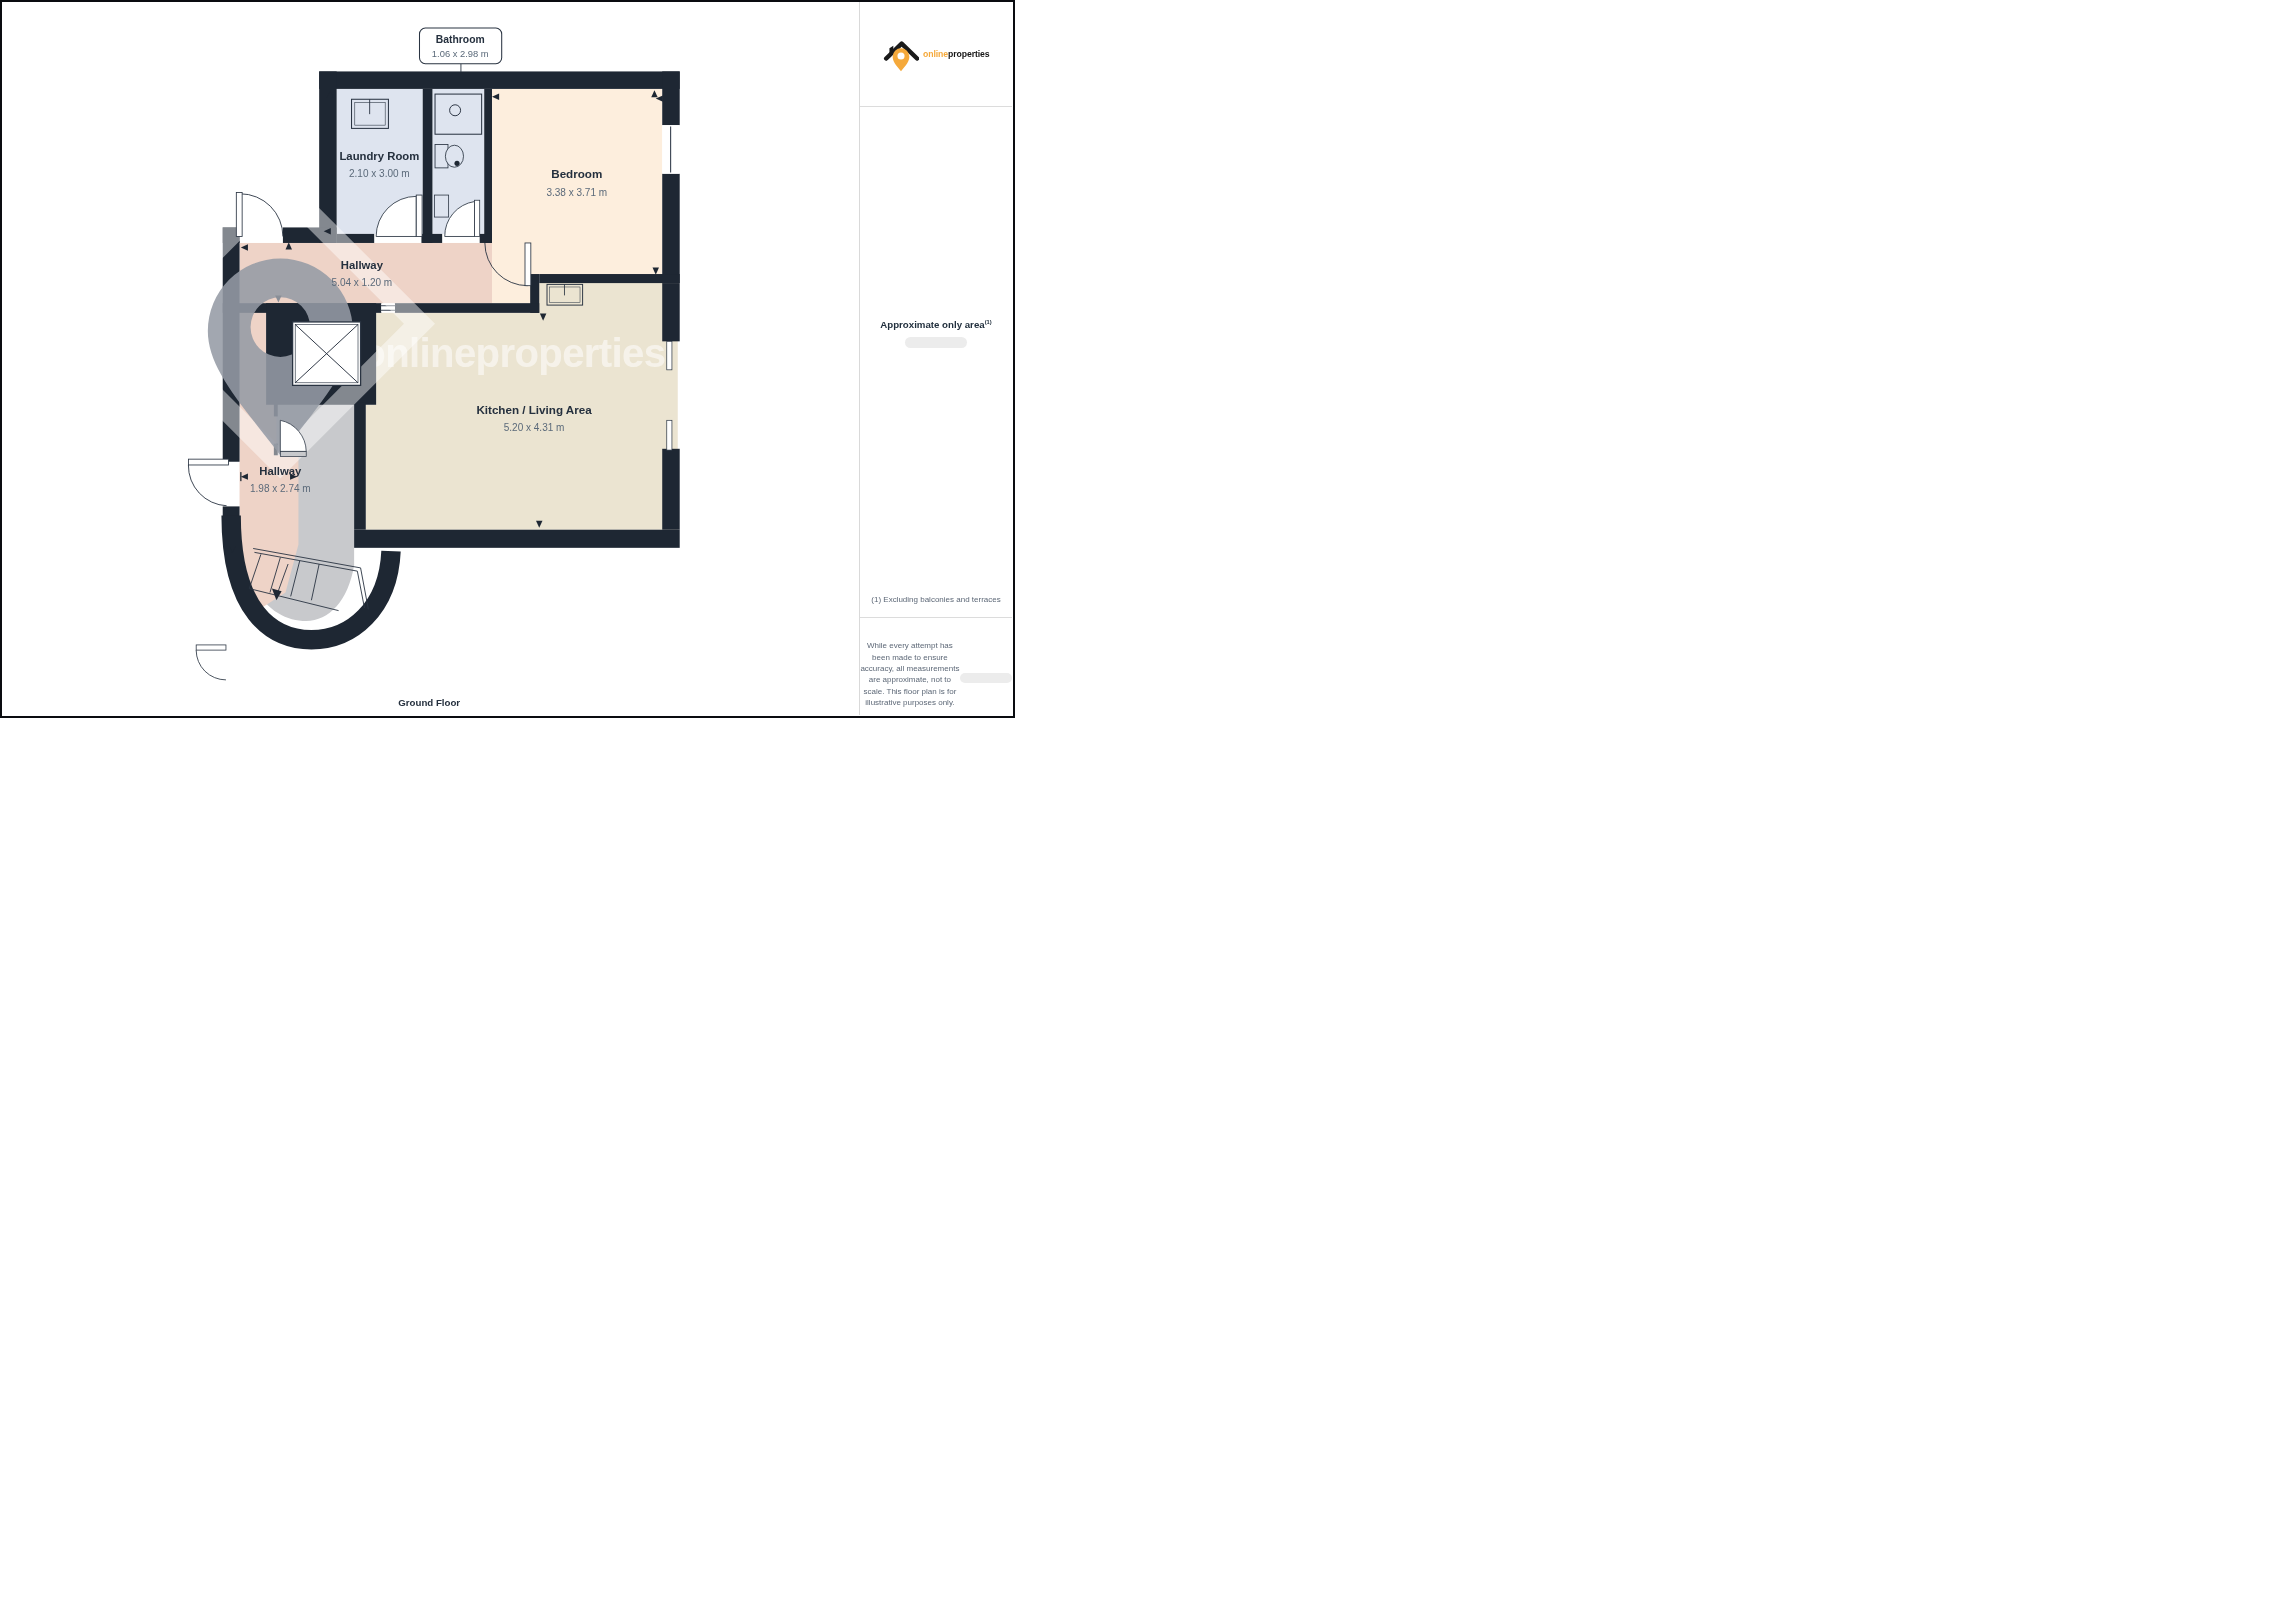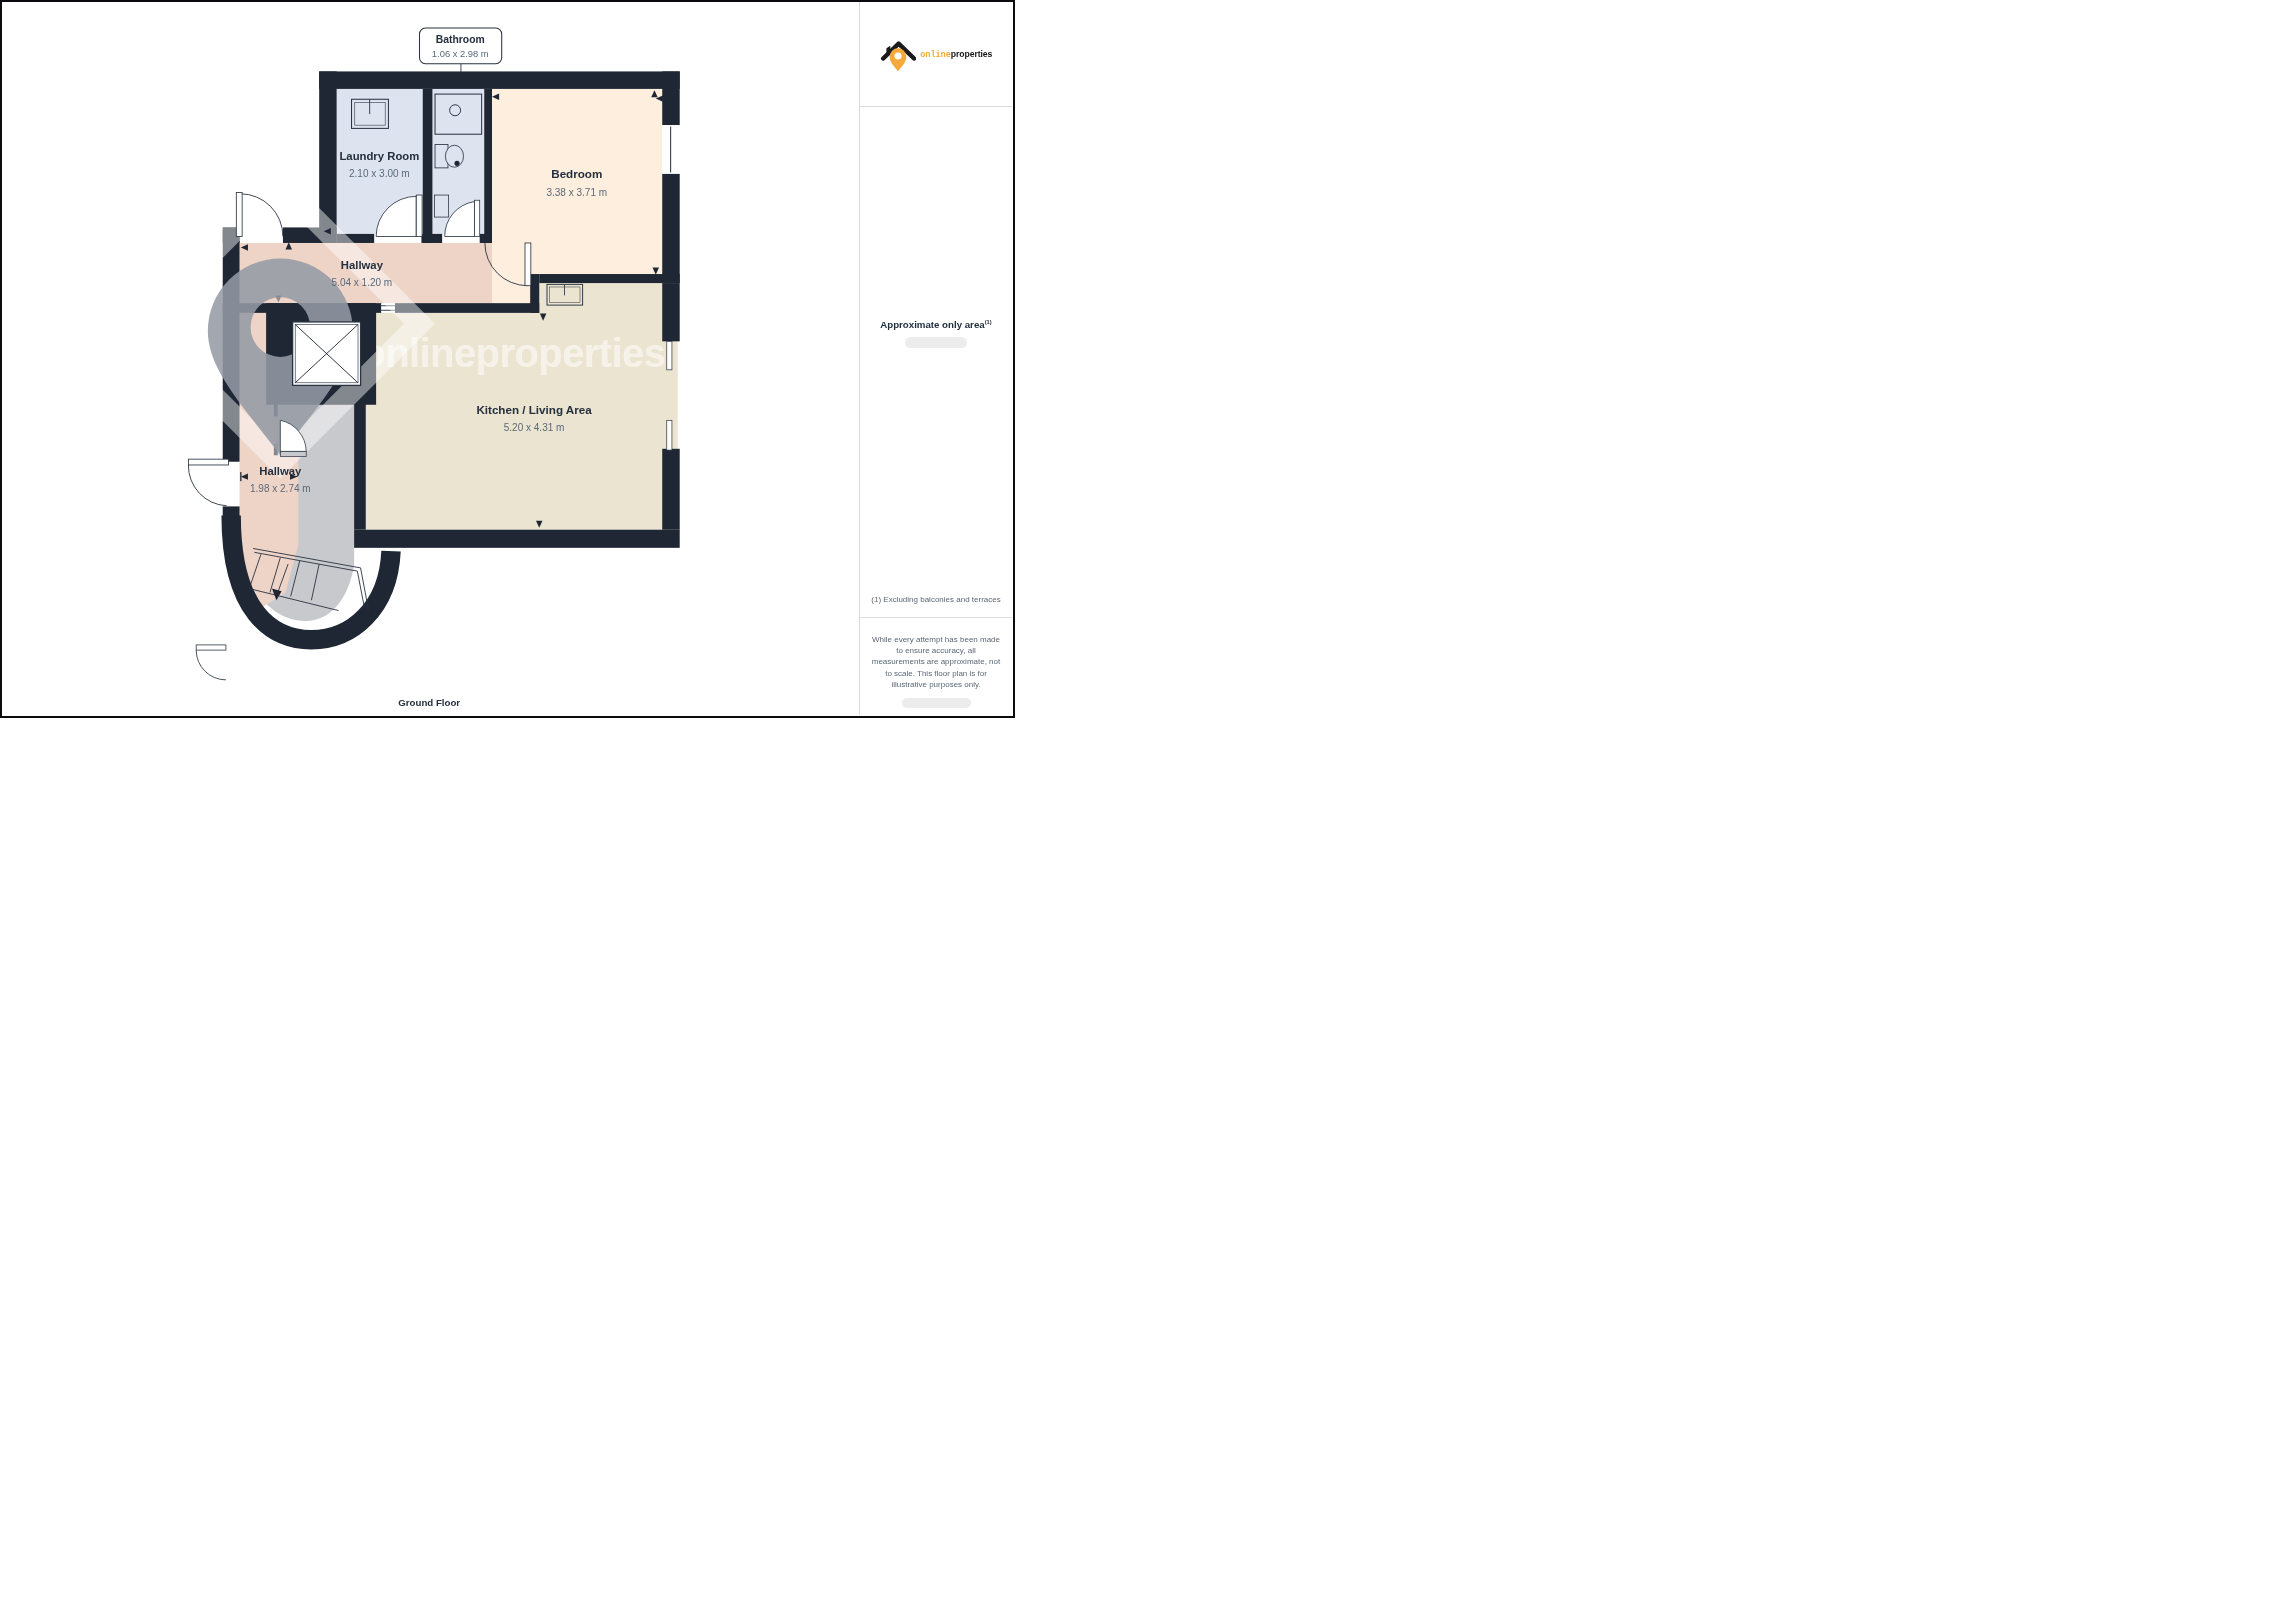--- a/index.html
+++ b/index.html
@@ -2,30 +2,30 @@
 <html style="font-size:10.4px"><head>
 <meta charset="utf-8">
 <style>
   html,body{margin:0;padding:0;background:#ffffff;font-family:"Liberation Sans",sans-serif;}
   .page{position:relative;width:1015px;height:718px;background:#ffffff;border:2.6px solid #0a0c10;box-sizing:border-box;overflow:hidden;}
   .plan-svg{position:absolute;left:0;top:0;}
   
   .sidebar{position:absolute;top:0;left:857px;width:153px;height:713px;border-left:1.3px solid #d9d9d9;display:flex;flex-direction:column;background:#fff;box-sizing:border-box;}
   .logo-row{height:104px;display:flex;align-items:center;justify-content:center;gap:4.5px;flex:0 0 auto;}
   .wordmark{font-size:8.7px;font-weight:700;letter-spacing:-0.1px;white-space:nowrap;}
-  .wordmark .online{color:#f5a93b;font-family:Liberation Mono, monospace;}
+  .wordmark .online{color:#f5a93b;}
   .wordmark .properties{color:#161616;}
   .divider{border-top:1.3px solid #dcdcdc;flex:0 0 auto;}
   .area-section{flex:1 1 auto;display:flex;flex-direction:column;align-items:center;}
   .area-title{margin-top:212px;font-size:9.7px;font-weight:700;color:#22303e;text-align:center;}
   .area-title sup{font-size:5.8px;}
   .pill{width:62px;height:11px;border-radius:5.8px;background:#ececec;margin-top:6.5px;}
   .spacer{flex:1 1 auto;}
   .footnote{font-size:8px;color:#5d6877;text-align:center;margin-bottom:13px;padding:0 6.5px;margin-top:8px;}
-  .disclaimer-section{flex:0 0 97px;display:flex;flex-direction:column;align-items:center;padding-top:15.5px;box-sizing:border-box;}
+  .disclaimer-section{flex:0 0 97px;display:flex;flex-direction:row;align-items:center;padding-top:15.5px;box-sizing:border-box;}
   .disclaimer{width:132px;font-size:8px;line-height:1.42;color:#5d6877;text-align:center;}
   .pill.small{width:69px;height:10.4px;margin-top:7.8px;}
 </style>
 </head>
 <body>
 
 <div class="page">
 
   <svg class="plan-svg" width="857" height="713" viewBox="0 0 1324 1101">
 

